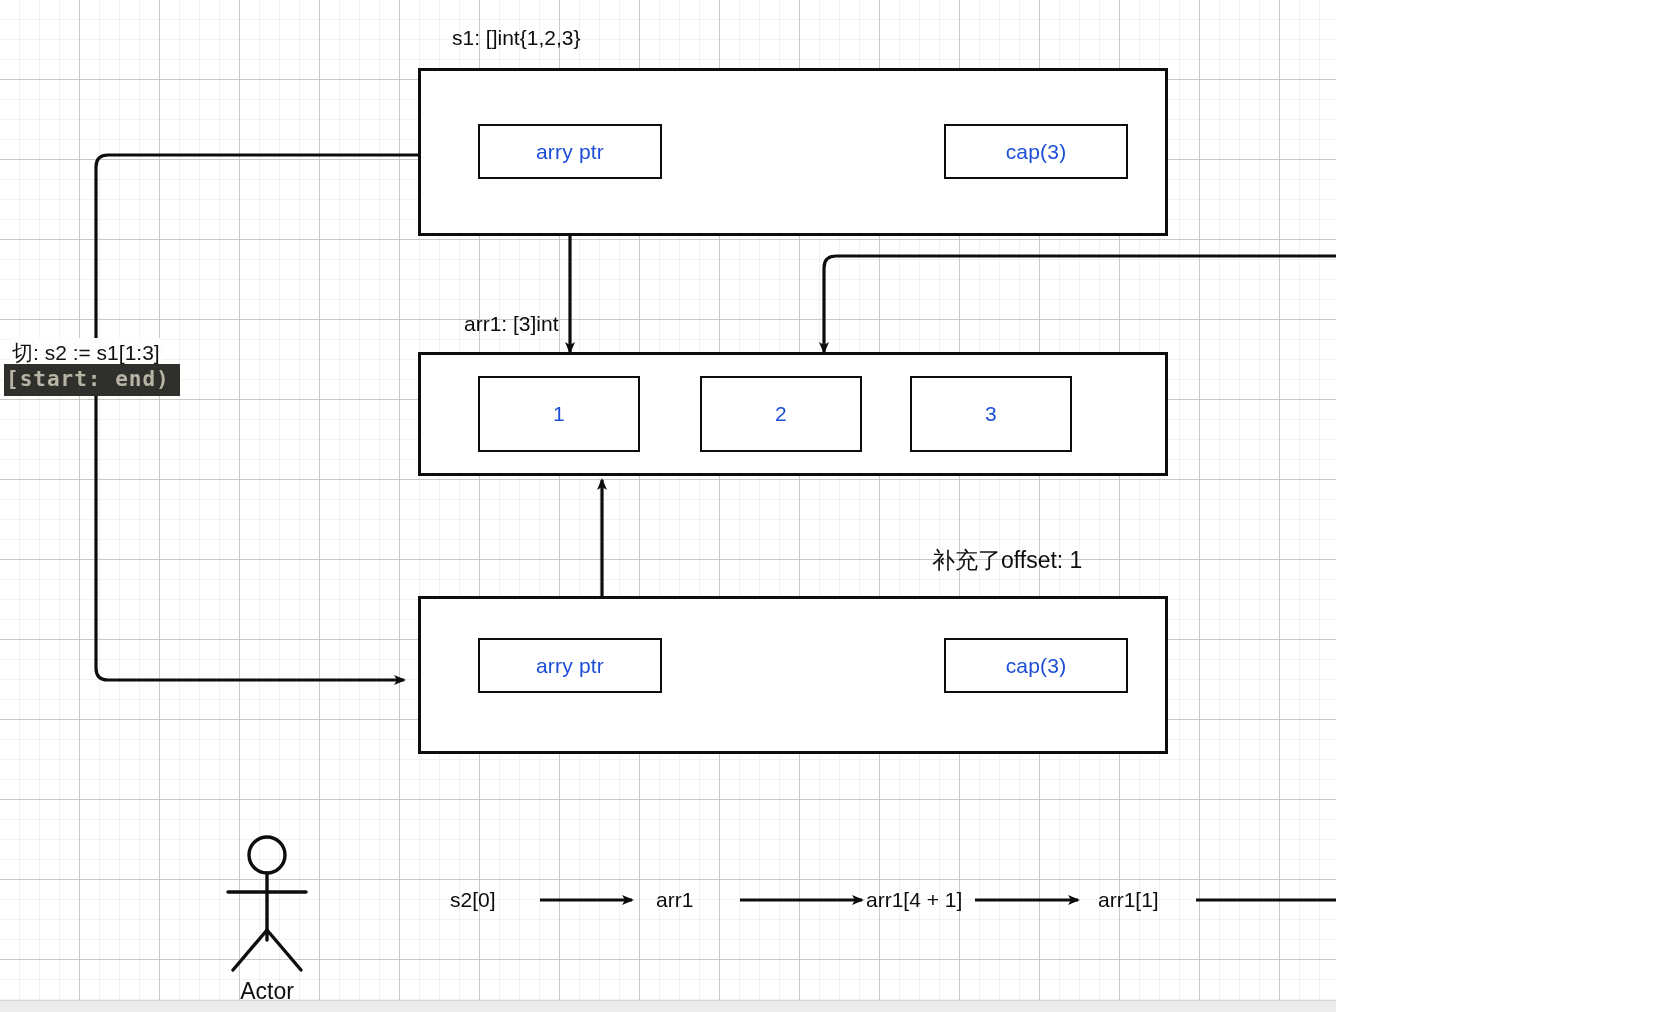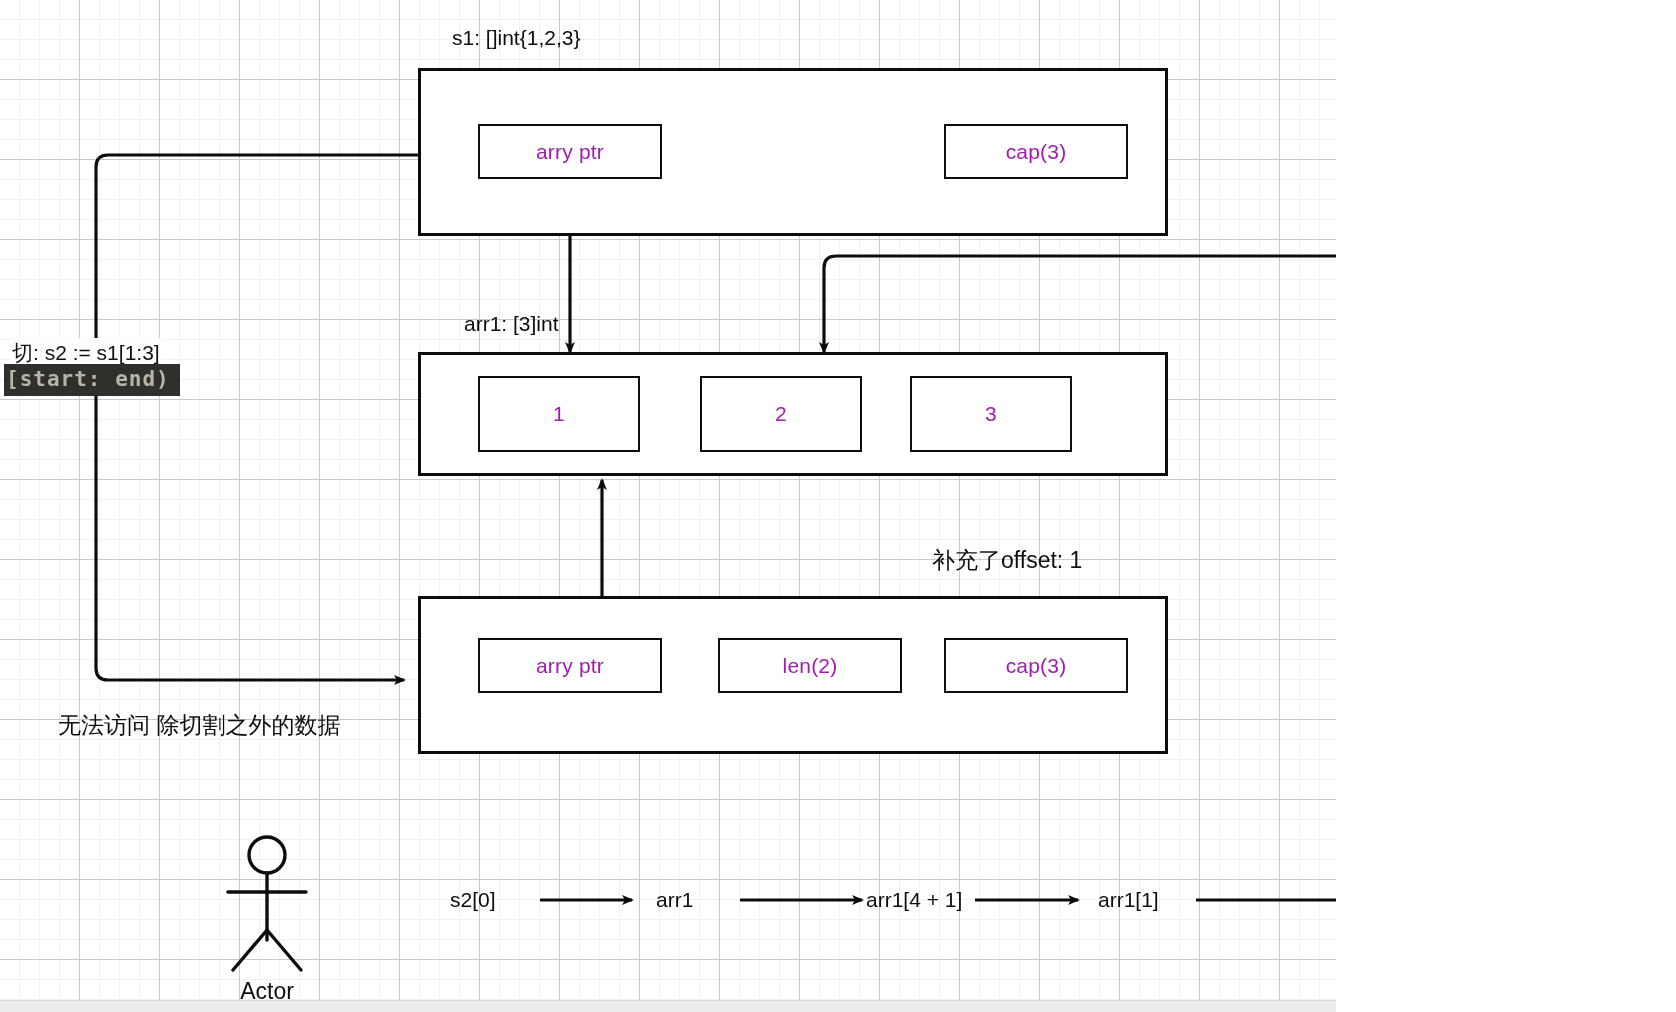--- a/index.html
+++ b/index.html
@@ -42,21 +42,21 @@
   }
   .field-box {
     position: absolute;
     border: 2px solid #0d0d0d;
     background: #ffffff;
     box-sizing: border-box;
     display: flex;
     align-items: center;
     justify-content: center;
     font-size: 21px;
-    color: #a21caf;
+    color: #1d4ed8;
     letter-spacing: 0.2px;
   }
   .caption {
     position: absolute;
     font-size: 21px;
     color: #0d0d0d;
     white-space: nowrap;
     background: transparent;
   }
   .note-plain {
@@ -154,28 +154,26 @@
 
   <div class="field-box" style="left:478px; top:376px; width:162px; height:76px;">1</div>
   <div class="field-box" style="left:700px; top:376px; width:162px; height:76px;">2</div>
   <div class="field-box" style="left:910px; top:376px; width:162px; height:76px;">3</div>
 
   <div class="note-cjk" style="left:912px; top:545px;margin-left:20px;">补充了offset: 1</div>
 
   <div class="struct-box" style="left:418px; top:596px; width:750px; height:158px;"></div>
 
   <div class="field-box" style="left:478px; top:638px; width:184px; height:55px;">arry ptr</div>
-  <div class="field-box" style="left:718px; top:638px; width:184px; height:55px;">len(2)</div>
   <div class="field-box" style="left:944px; top:638px; width:184px; height:55px;">cap(3)</div>
 
   <div class="note-plain" style="left:10px; top:338px;">切:  s2 := s1[1:3]</div>
 
   <div class="code-chip" style="left:4px; top:364px;">[start: end)</div>
 
-  <div class="note-cjk" style="left:58px; top:710px;">无法访问 除切割之外的数据</div>
 
   <div class="flow-label" style="left:450px; top:888px;">s2[0]</div>
   <div class="flow-label" style="left:656px; top:888px;">arr1</div>
   <div class="flow-label" style="left:866px; top:888px;">arr1[4 + 1]</div>
   <div class="flow-label" style="left:1098px; top:888px;">arr1[1]</div>
 
   <div class="actor-label" style="left:207px; top:978px; width:120px;">Actor</div>
 
   <div class="bottom-strip"></div>
 

